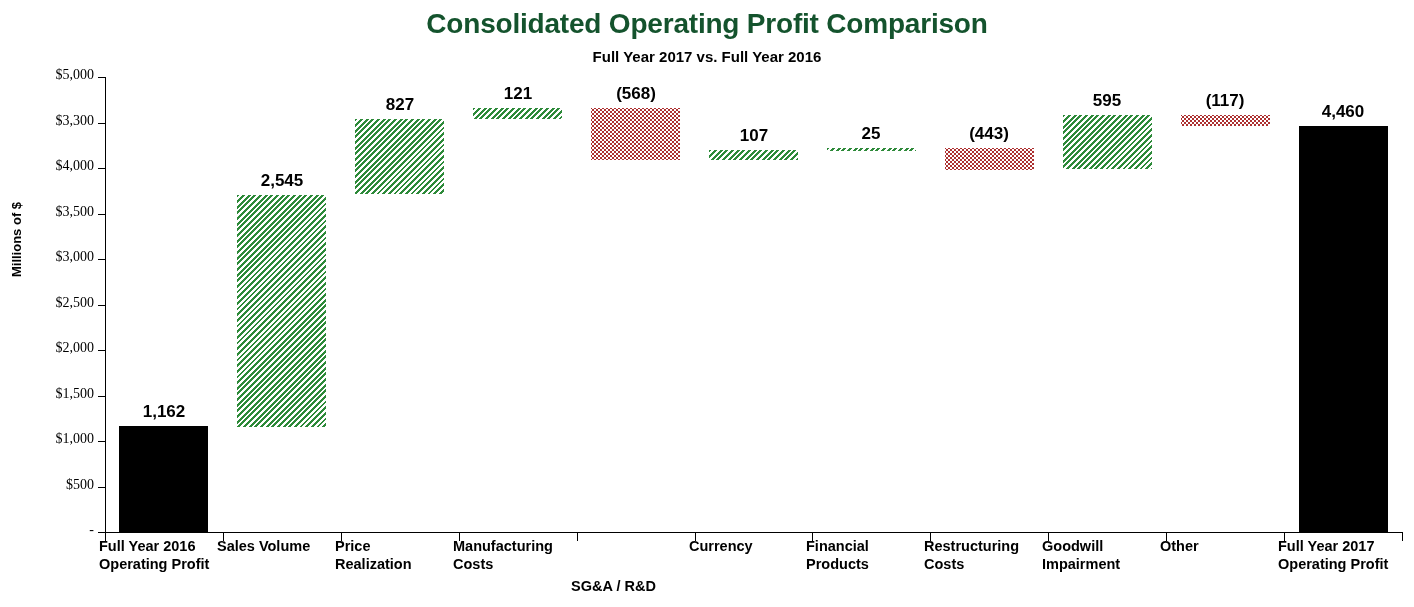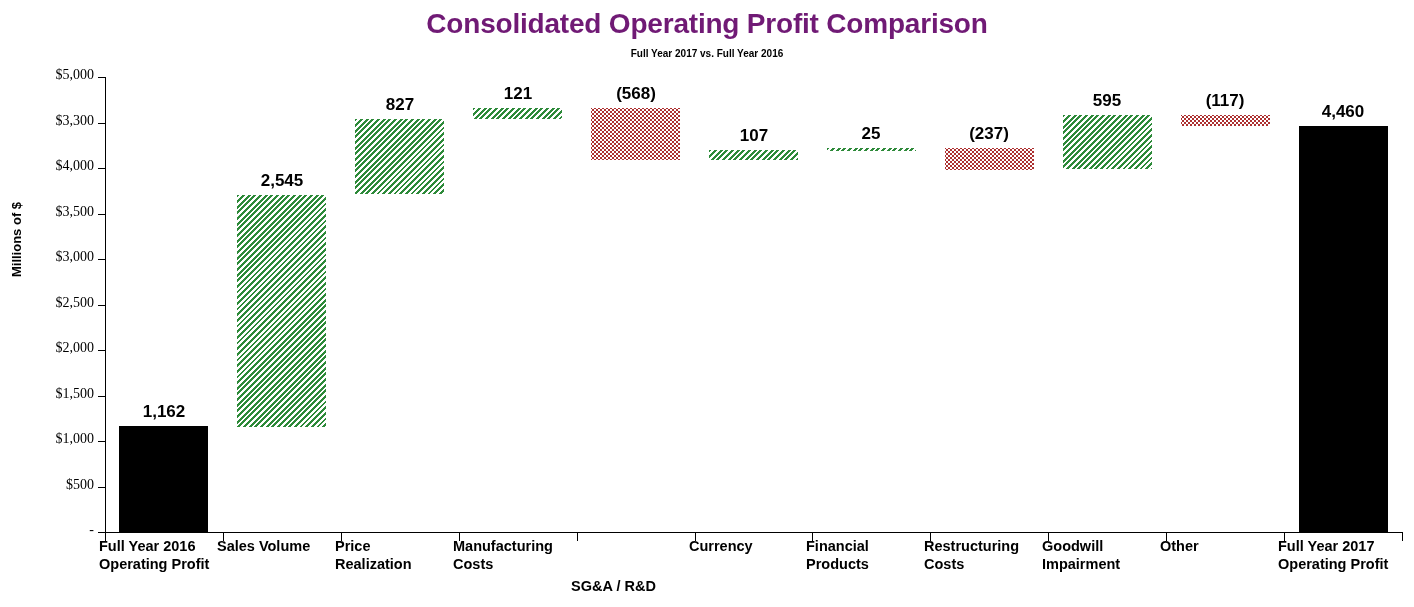--- a/index.html
+++ b/index.html
@@ -8,27 +8,27 @@
     background:#ffffff;
     font-family:"Liberation Sans", sans-serif;
     overflow:hidden;
     position:relative;
   }
   #chart{position:absolute;left:0;top:0;width:1414px;height:607px;}
 
   .title{
     position:absolute;left:0;top:8px;width:1414px;
     text-align:center;
-    font-size:28px;font-weight:bold;color:#701a75;
+    font-size:28px;font-weight:bold;color:#14532d;
     letter-spacing:-0.2px;
   }
   .subtitle{
     position:absolute;left:0;top:48px;width:1414px;
     text-align:center;
-    font-size:10px;font-weight:bold;color:#000;
+    font-size:15px;font-weight:bold;color:#000;
   }
 
   .ylabel{
     position:absolute;
     left:-44px;top:232px;
     width:120px;text-align:center;
     font-size:13px;font-weight:bold;color:#000;
     transform:rotate(-90deg);
     transform-origin:center center;
   }
@@ -160,21 +160,21 @@
       <div class="bar total" style="left: 1299px; top: 126px; width: 89px; height: 406px;"></div>
     </div>
   <div id="barlabels">
       <div class="barlabel" style="left: 105px; width: 118px; top: 403px;">1,162</div>
       <div class="barlabel" style="left: 223px; width: 118px; top: 172px; text-align: center;">2,545</div>
       <div class="barlabel" style="left: 341px; width: 118px; top: 96px;">827</div>
       <div class="barlabel" style="left: 459px; width: 118px; top: 85px;">121</div>
       <div class="barlabel" style="left: 577px; width: 118px; top: 85px;">(568)</div>
       <div class="barlabel" style="left: 695px; width: 118px; top: 127px;">107</div>
       <div class="barlabel" style="left: 812px; width: 118px; top: 125px;">25</div>
-      <div class="barlabel" style="left: 930px; width: 118px; top: 125px;">(237)</div>
+      <div class="barlabel" style="left: 930px; width: 118px; top: 125px;">(443)</div>
       <div class="barlabel" style="left: 1048px; width: 118px; top: 92px;">595</div>
       <div class="barlabel" style="left: 1166px; width: 118px; top: 92px;">(117)</div>
       <div class="barlabel" style="left: 1284px; width: 118px; top: 103px;">4,460</div>
     </div>
   <div id="catlabels">
       <div class="catlabel" style="left: 99px; width: 130px;">
         <div>Full Year 2016</div>
         <div>Operating Profit</div>
       </div>
       <div class="catlabel" style="left: 217px; width: 130px;">

